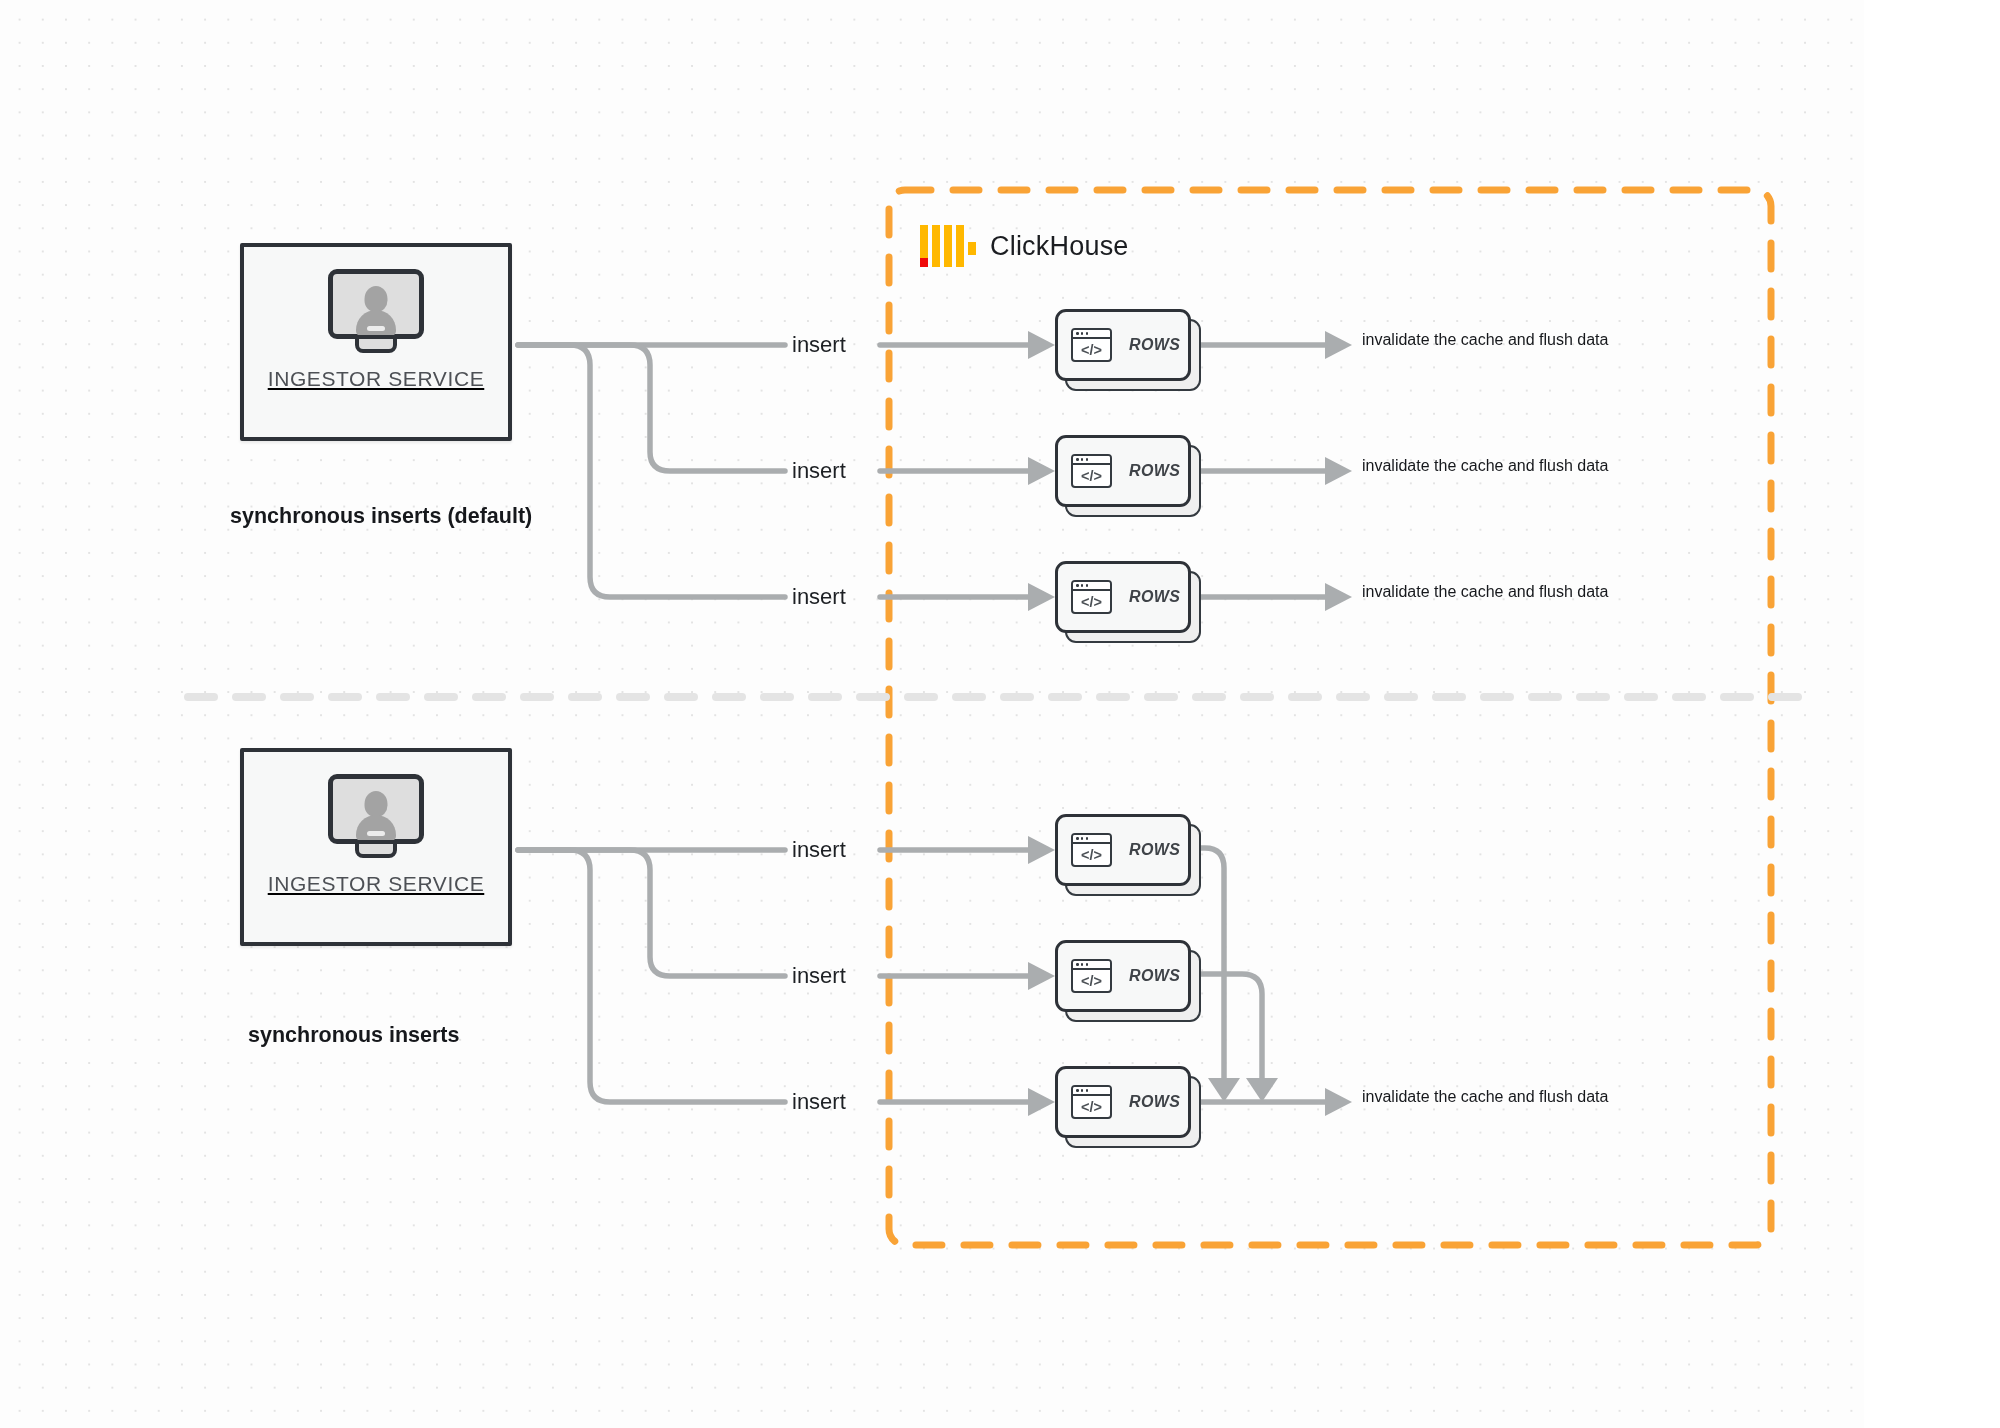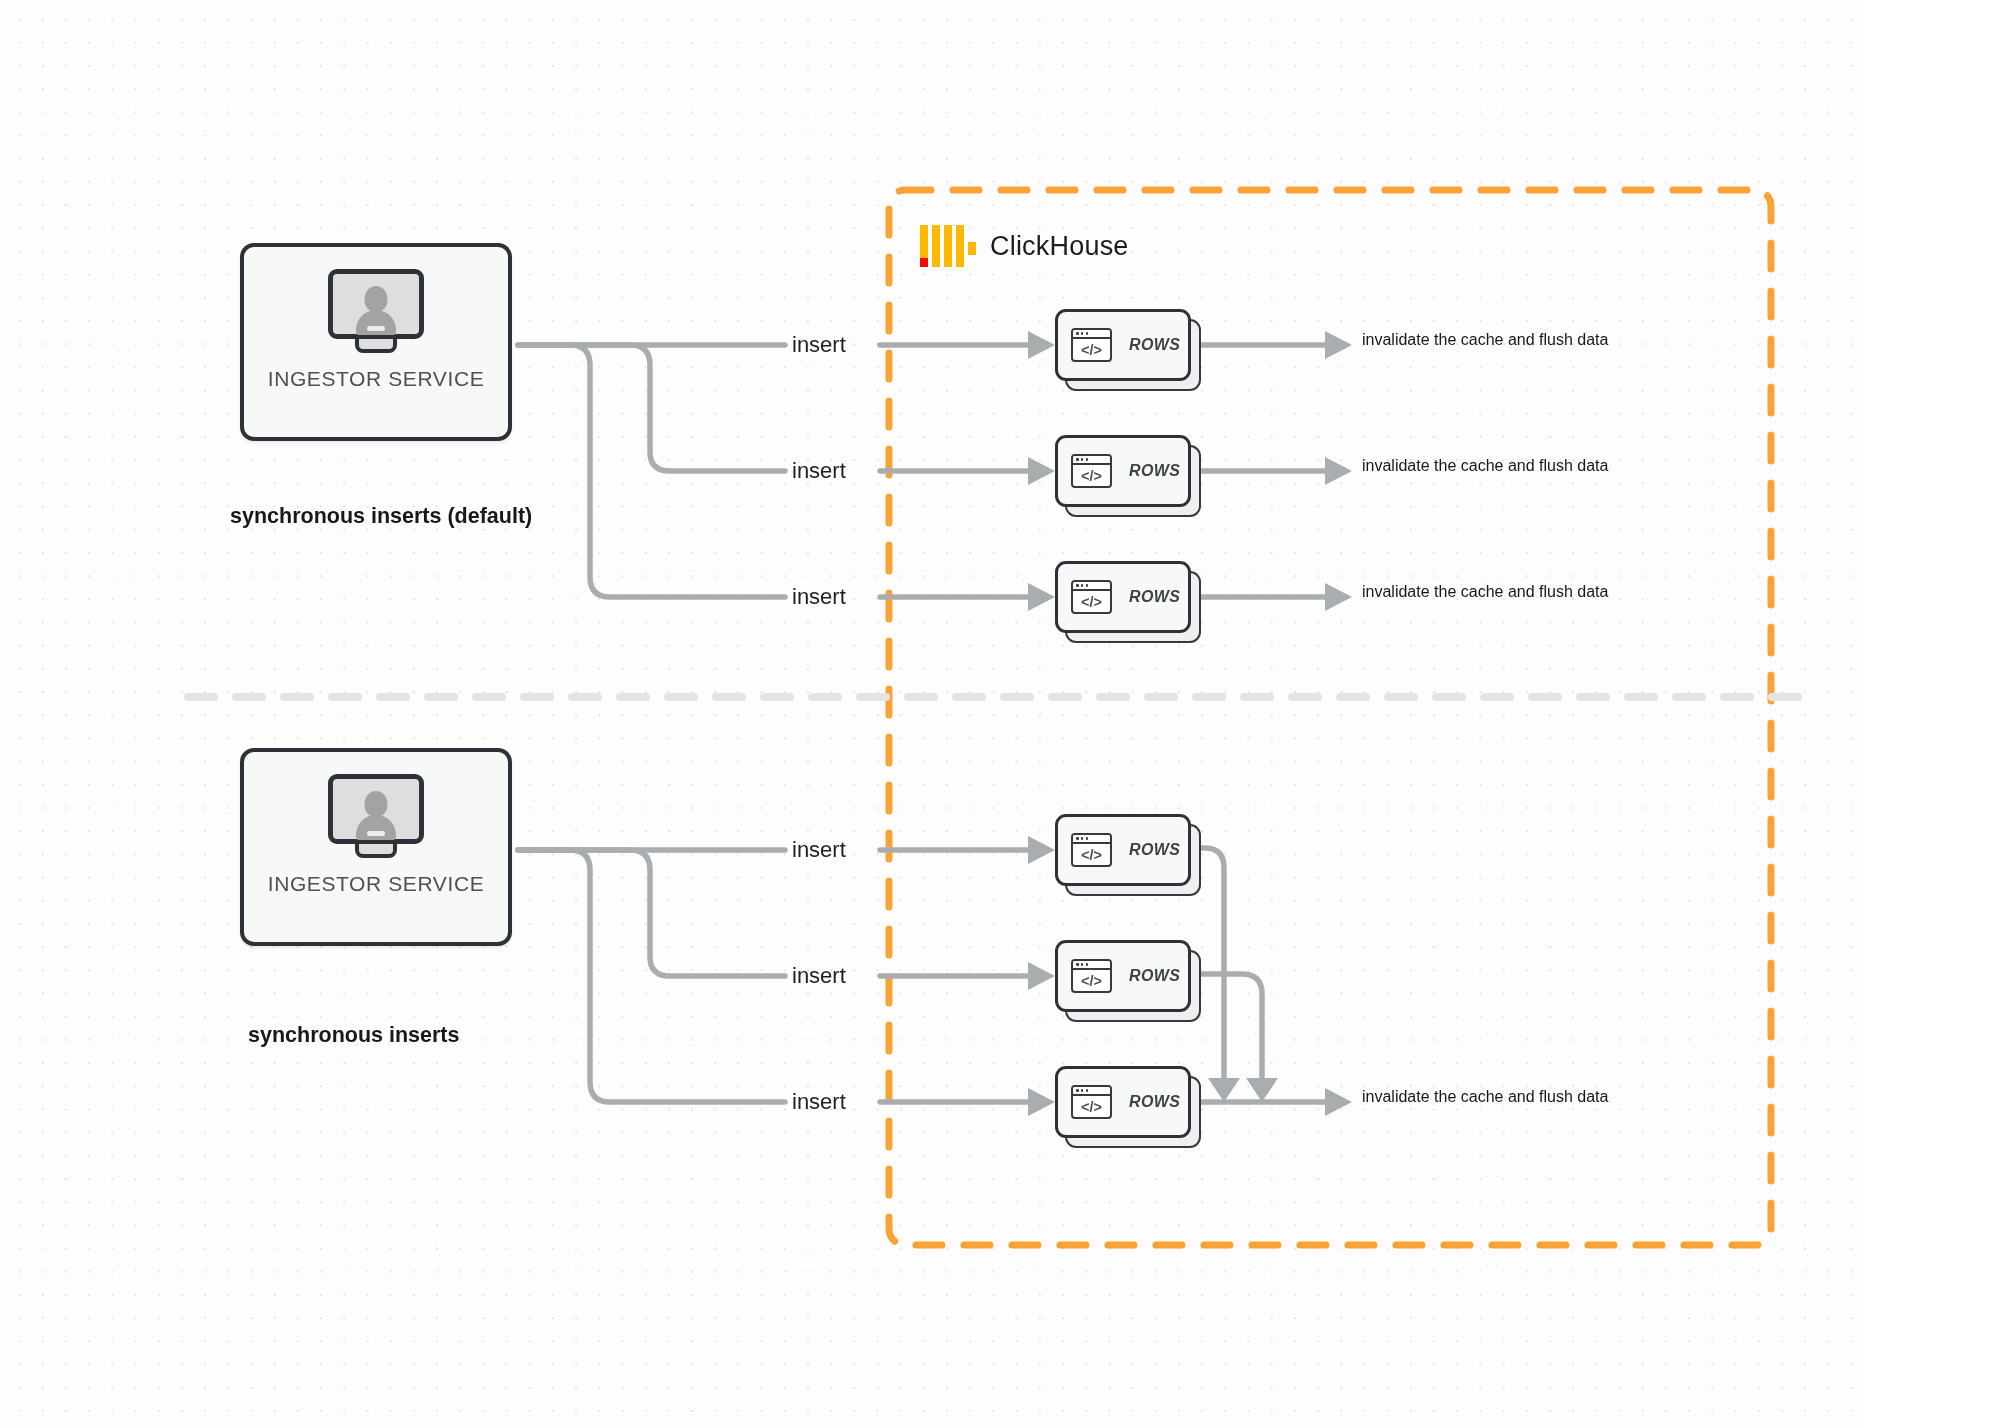--- a/index.html
+++ b/index.html
@@ -27,28 +27,29 @@
     height: 1428px;
     overflow: visible;
   }
 
   
   .service-box {
     position: absolute;
     width: 272px;
     height: 198px;
     border: 4px solid #2e3238;
-    border-radius: 14px;
+    border-radius: 2px;
     background: #f7f8f8;
     box-shadow: 0 2px 3px rgba(0,0,0,0.08);
     display: flex;
     flex-direction: column;
     align-items: center;
     justify-content: flex-start;
     box-sizing: border-box;
+    text-decoration: underline;
   }
   .monitor {
     position: relative;
     width: 96px;
     height: 84px;
     margin-top: 22px;
   }
   .monitor-screen {
     position: absolute;
     left: 0; top: 0;

